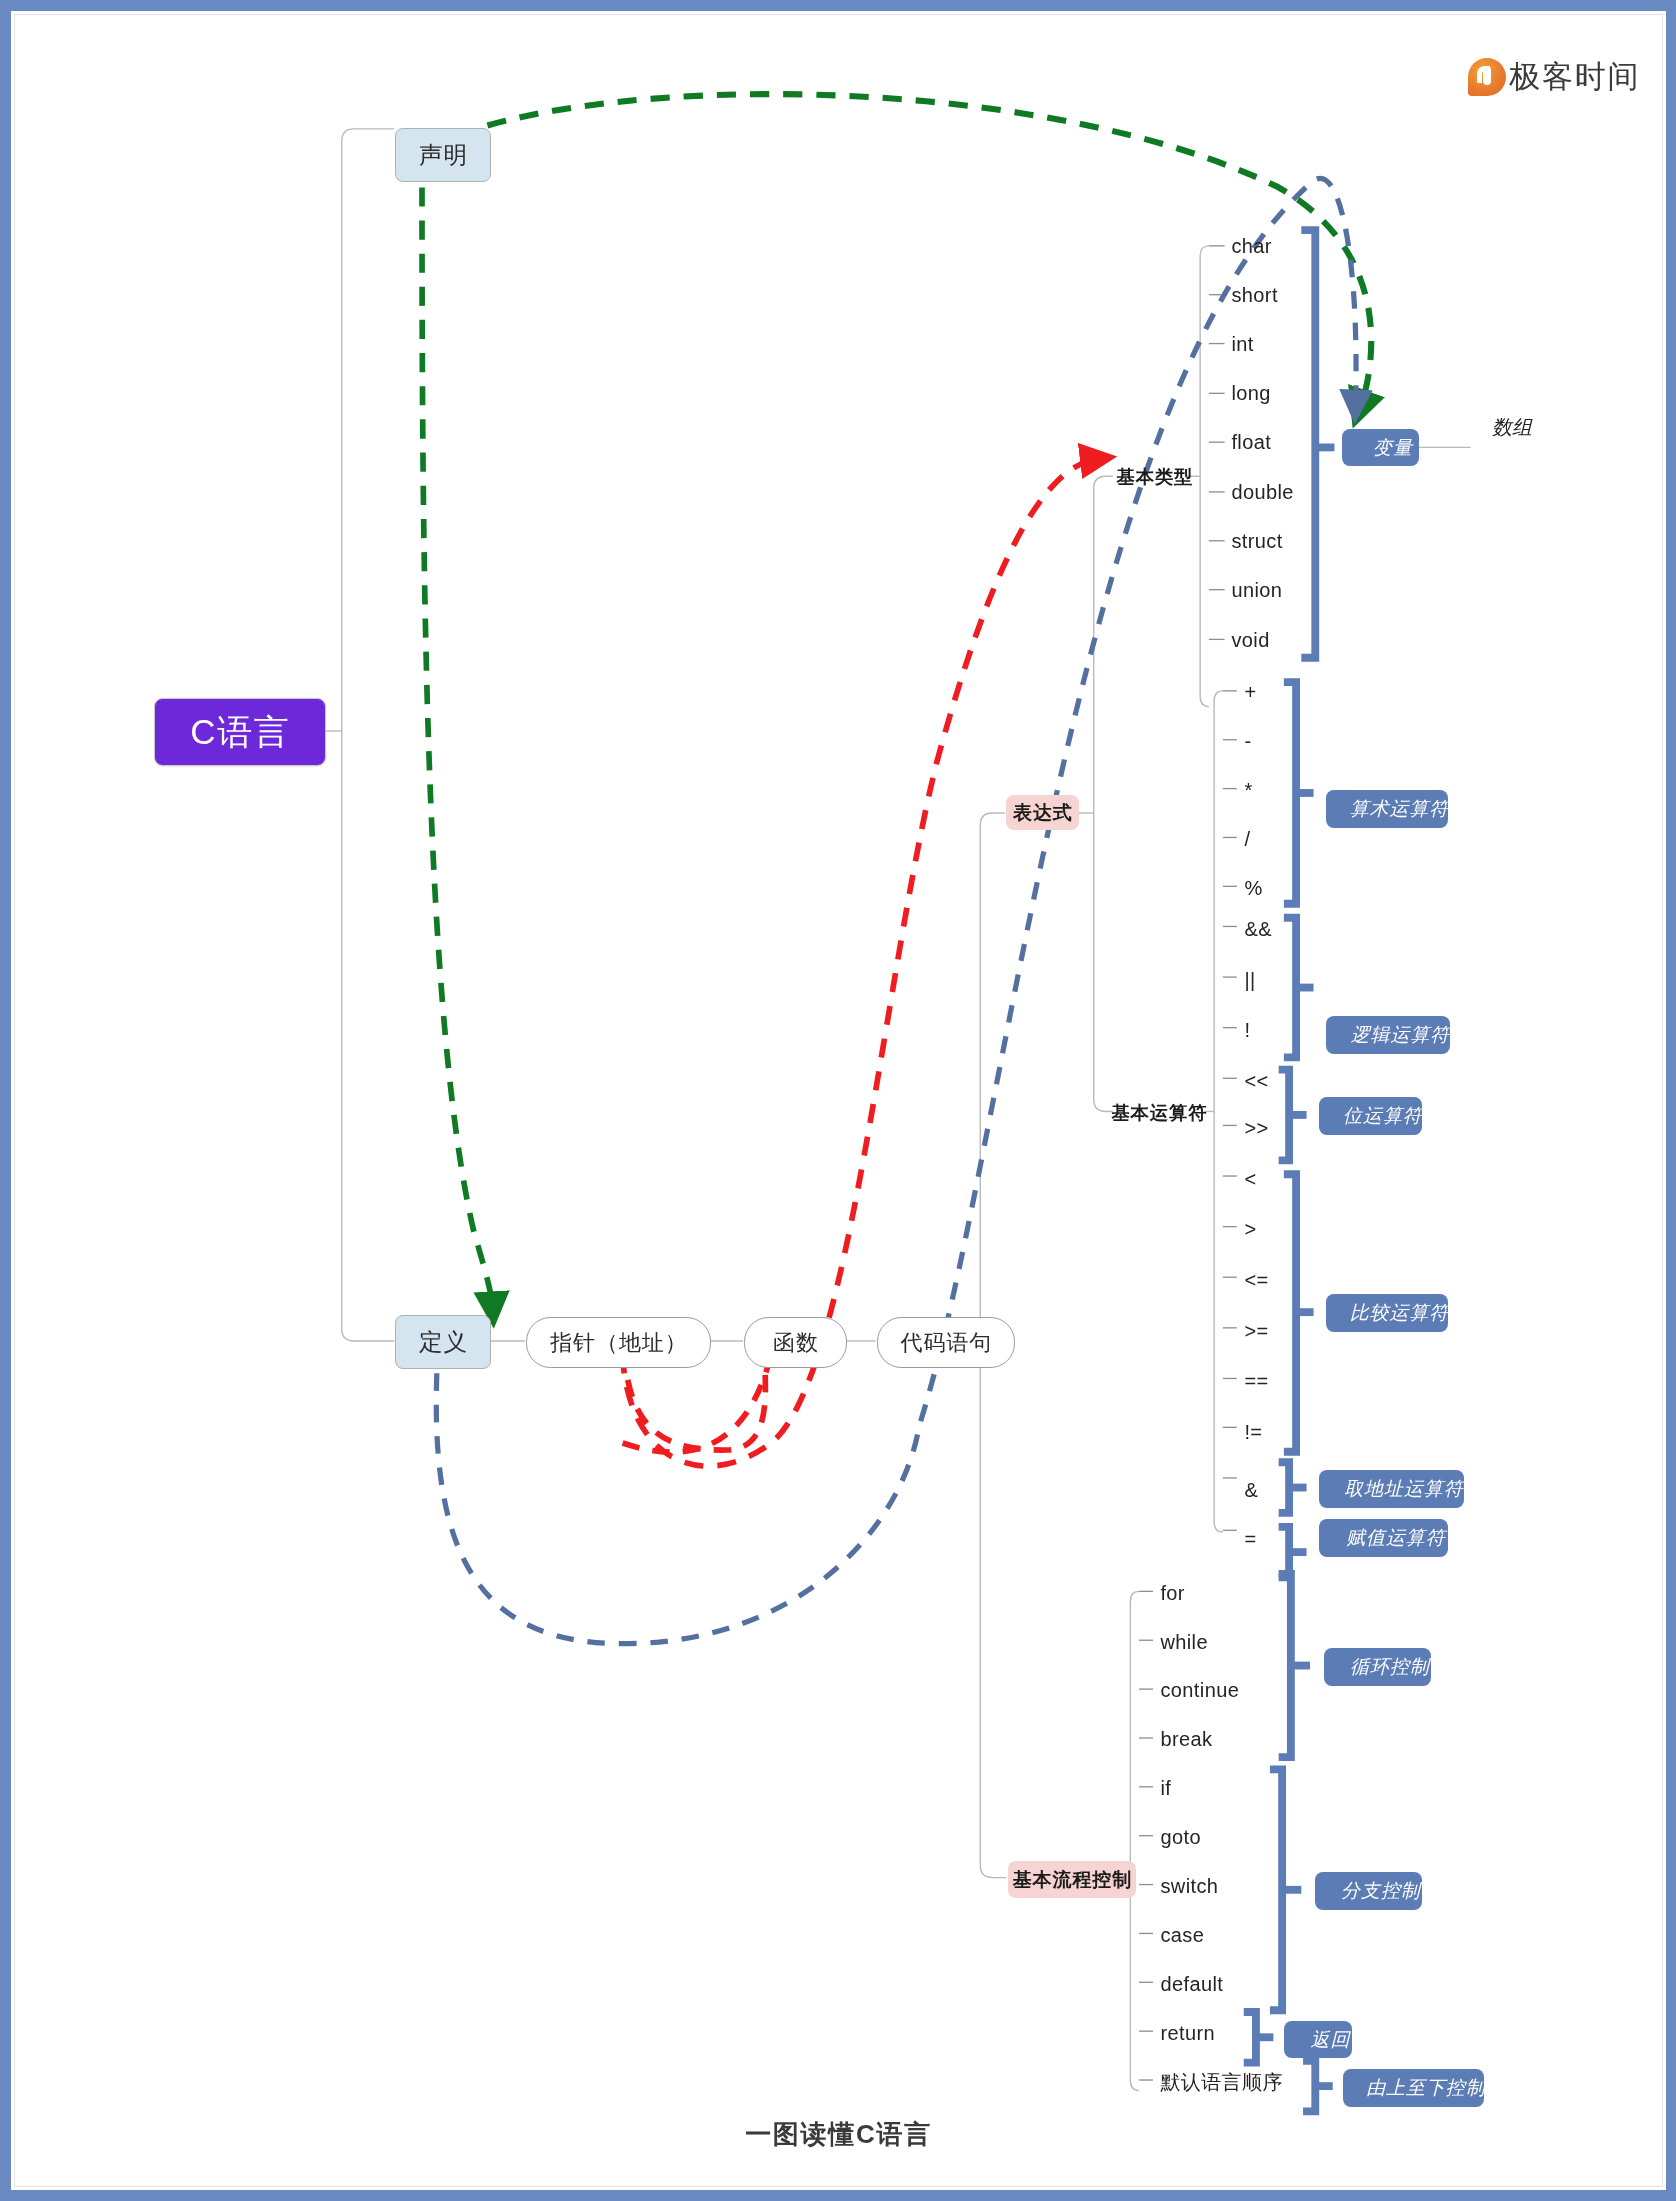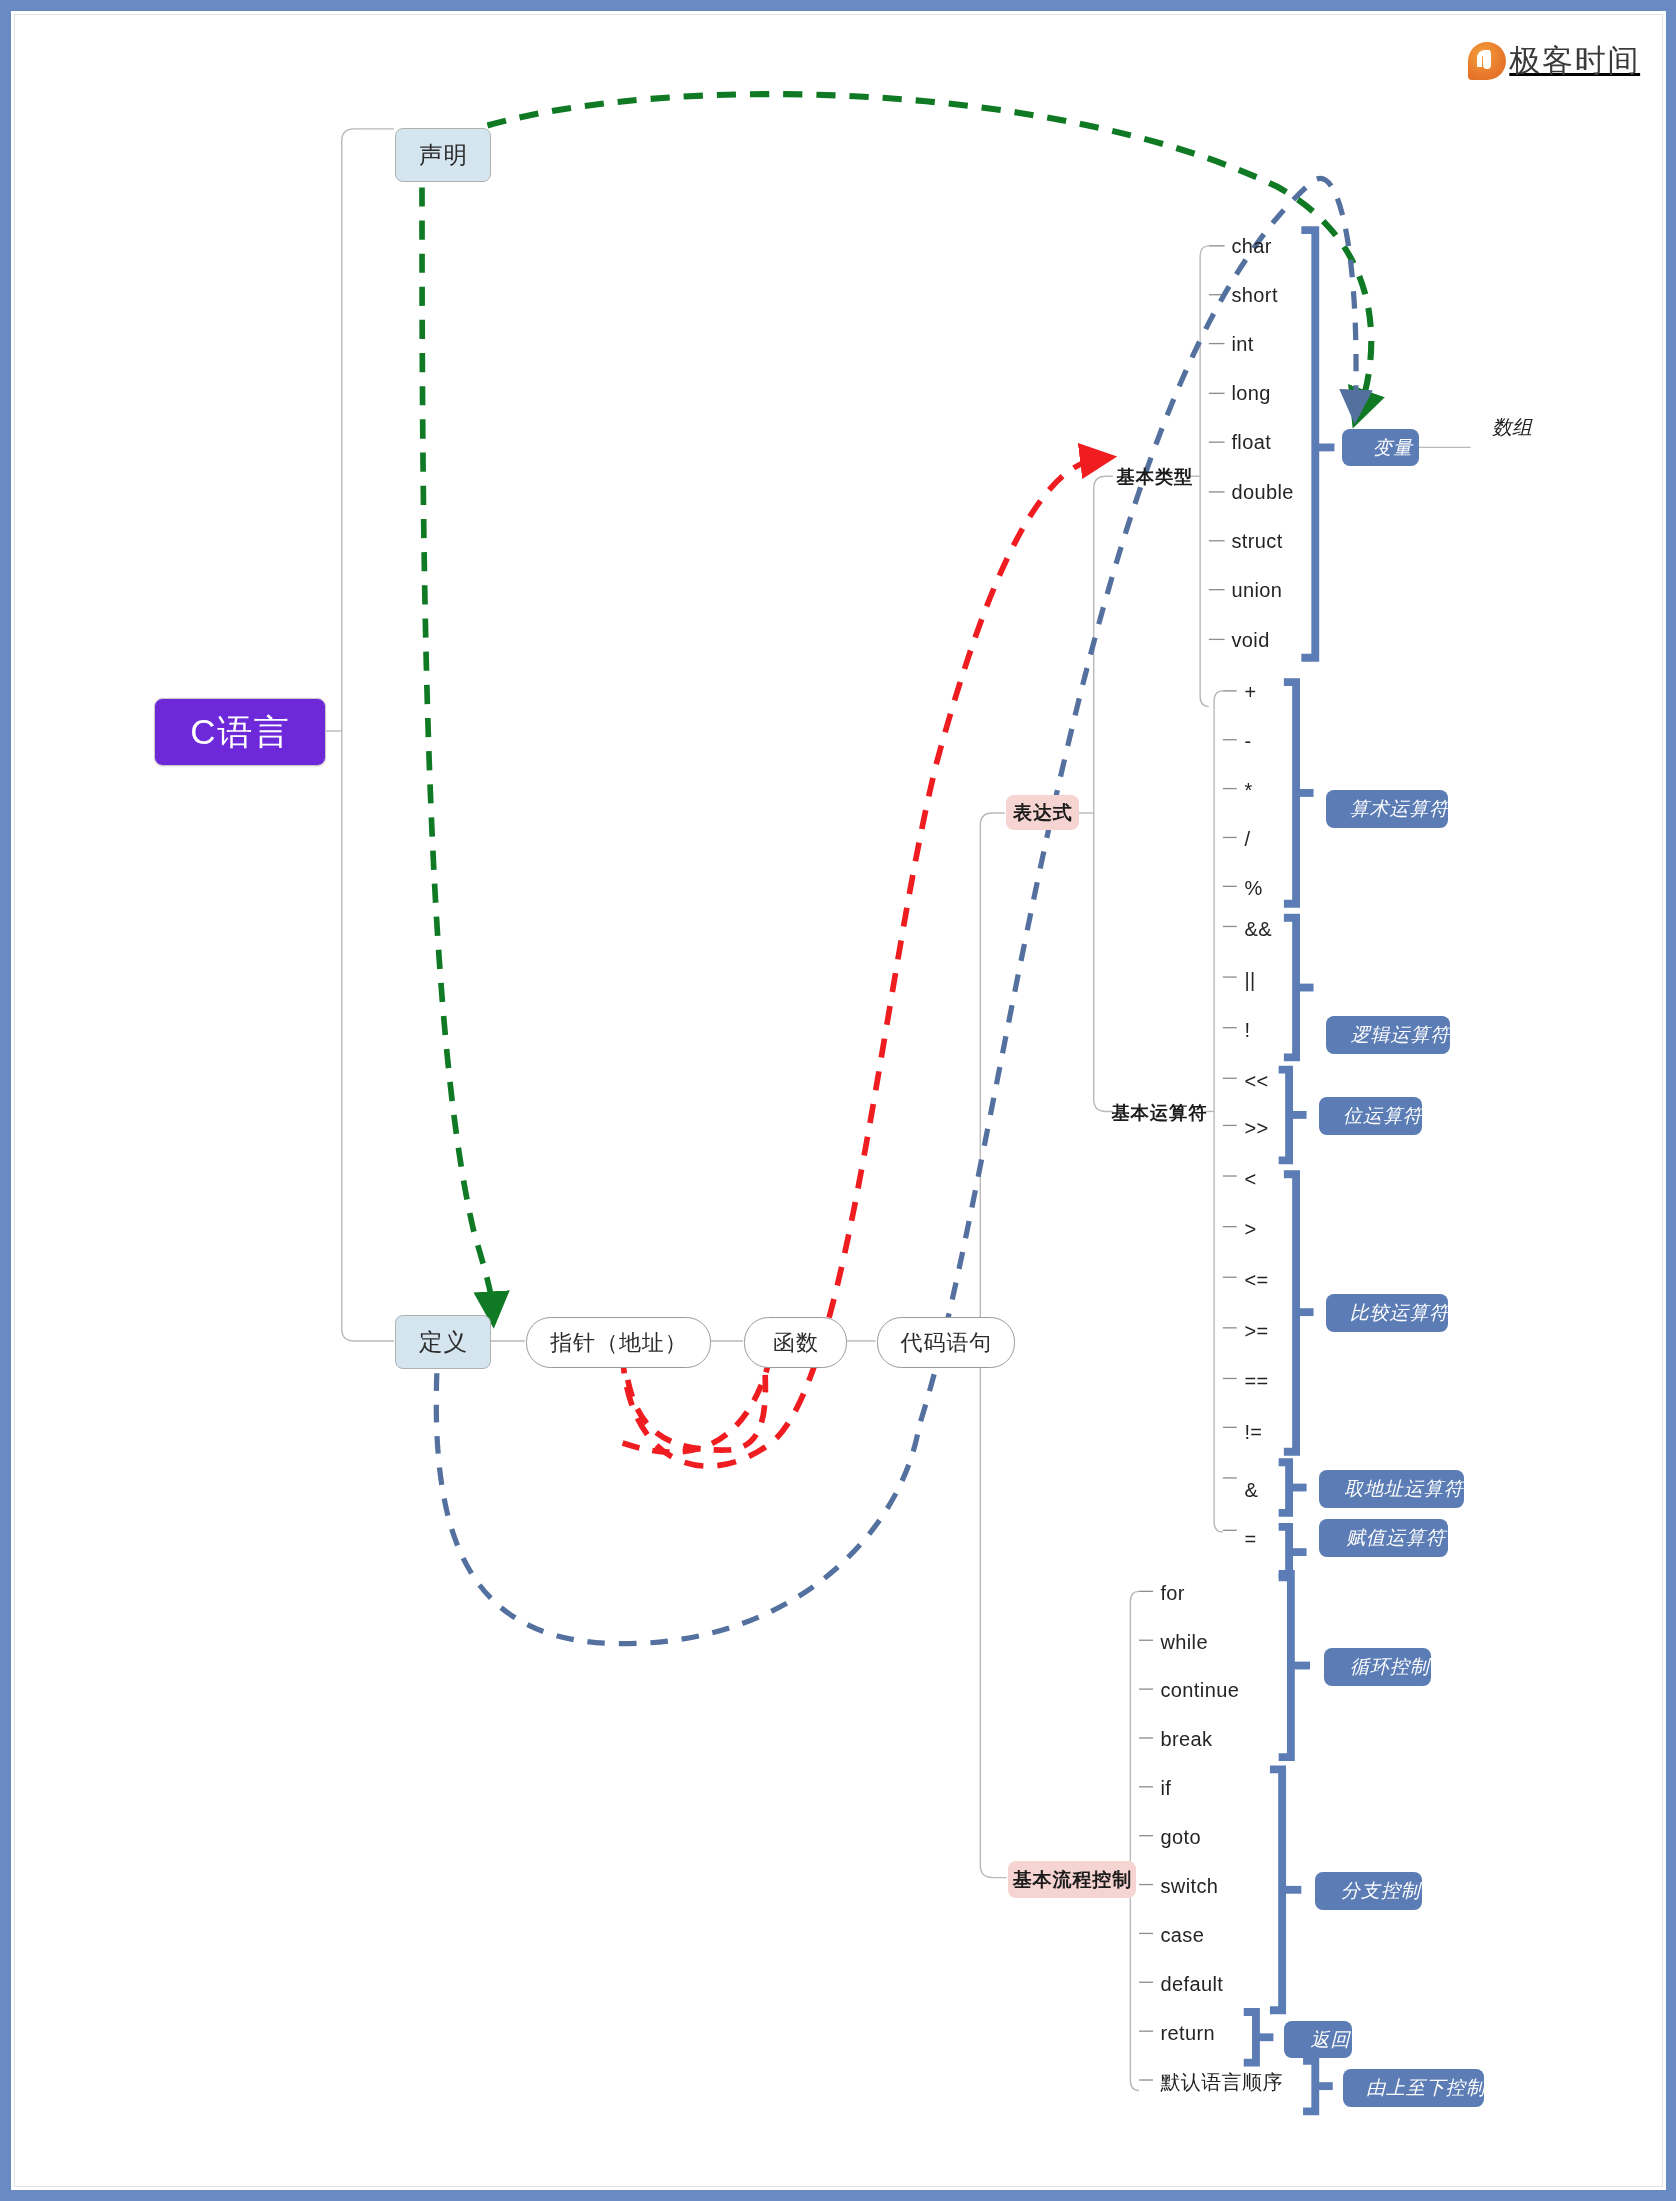--- a/index.html
+++ b/index.html
@@ -23,22 +23,22 @@
     border:0.9px solid #ffffff;
     outline:0.9px solid #e3e3e3;
     outline-offset:-4.4px;
     overflow:hidden;
   }
   #canvas { position:absolute; inset:0; }
   #edges { position:absolute; left:0; top:0; width:100%; height:100%; pointer-events:none; }
 
   
   #brand {
-    position:absolute; right:24.5px; top:28px;
-    display:flex; align-items:center; gap:3px;text-decoration:underline;
+    position:absolute; right:24.5px; top:44px;
+    display:flex; align-items:center; gap:3px;
   }
   #brand .logo-mark {
     position:relative; width:38px; height:38px; border-radius:50% 50% 50% 10%;
     background:radial-gradient(circle at 38% 34%, #f2a03c 0%, #e8772a 62%, #de6a23 100%);
     transform:rotate(0deg);
   }
   #brand .logo-mark::after {
     content:""; position:absolute; left:15px; top:7.9px;
     width:7.9px; height:19px; background:#fff; border-radius:4.4px;
   }
@@ -305,16 +305,17 @@
       <div class="node leaf" style="left:1148px;top:1911px;width:140px;height:24.5px;">case</div>
       <div class="node leaf" style="left:1148px;top:1960px;width:140px;height:24.5px;">default</div>
       <div class="node node-blue" style="left:1303px;top:1860px;width:107px;height:38px;">分支控制</div>
 
       <div class="node leaf" style="left:1148px;top:2009px;width:140px;height:24.5px;">return</div>
       <div class="node node-blue" style="left:1272px;top:2009px;width:68px;height:37px;">返回</div>
 
       <div class="node leaf" style="left:1148px;top:2058px;width:157px;height:24.5px;">默认语言顺序</div>
       <div class="node node-blue" style="left:1331px;top:2057px;width:141px;height:38px;">由上至下控制</div>
 
+      <div id="caption">一图读懂C语言</div>
     </div>
   </div>
 </div>
 
 
 </body></html>

